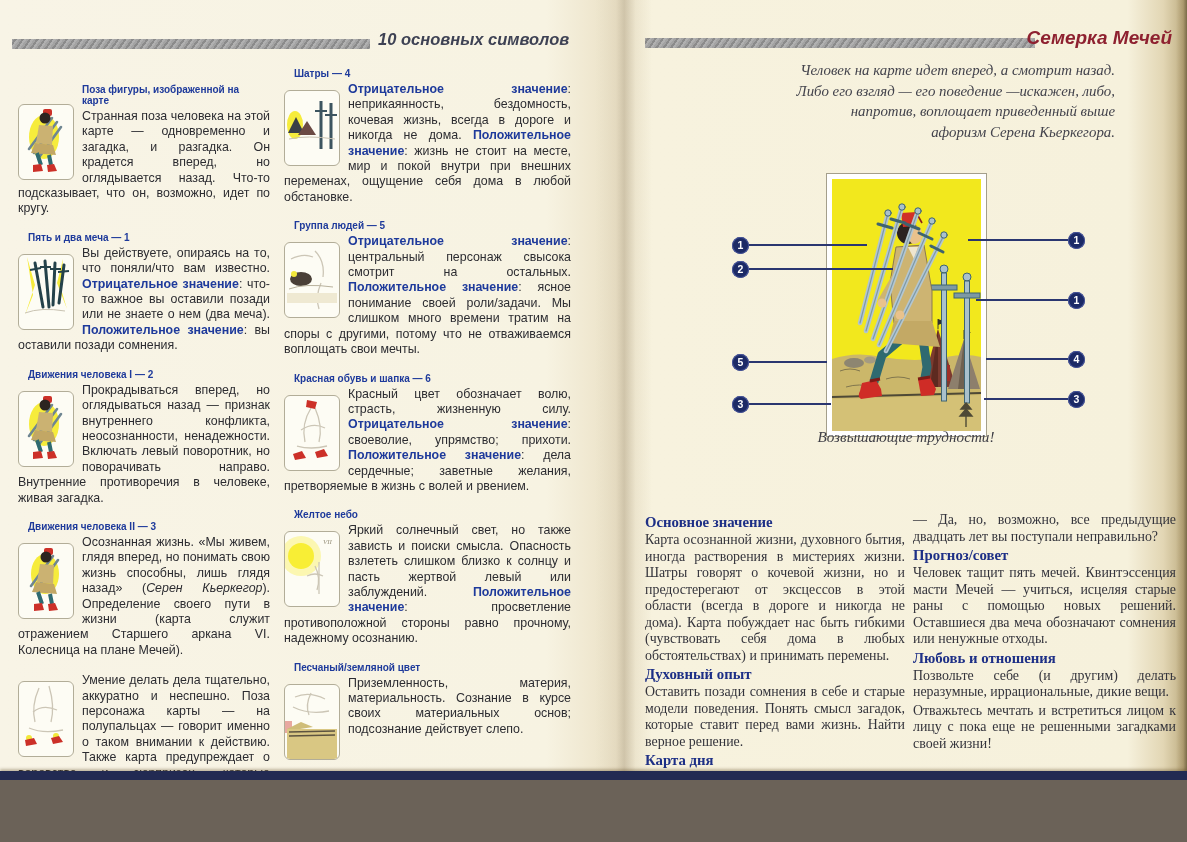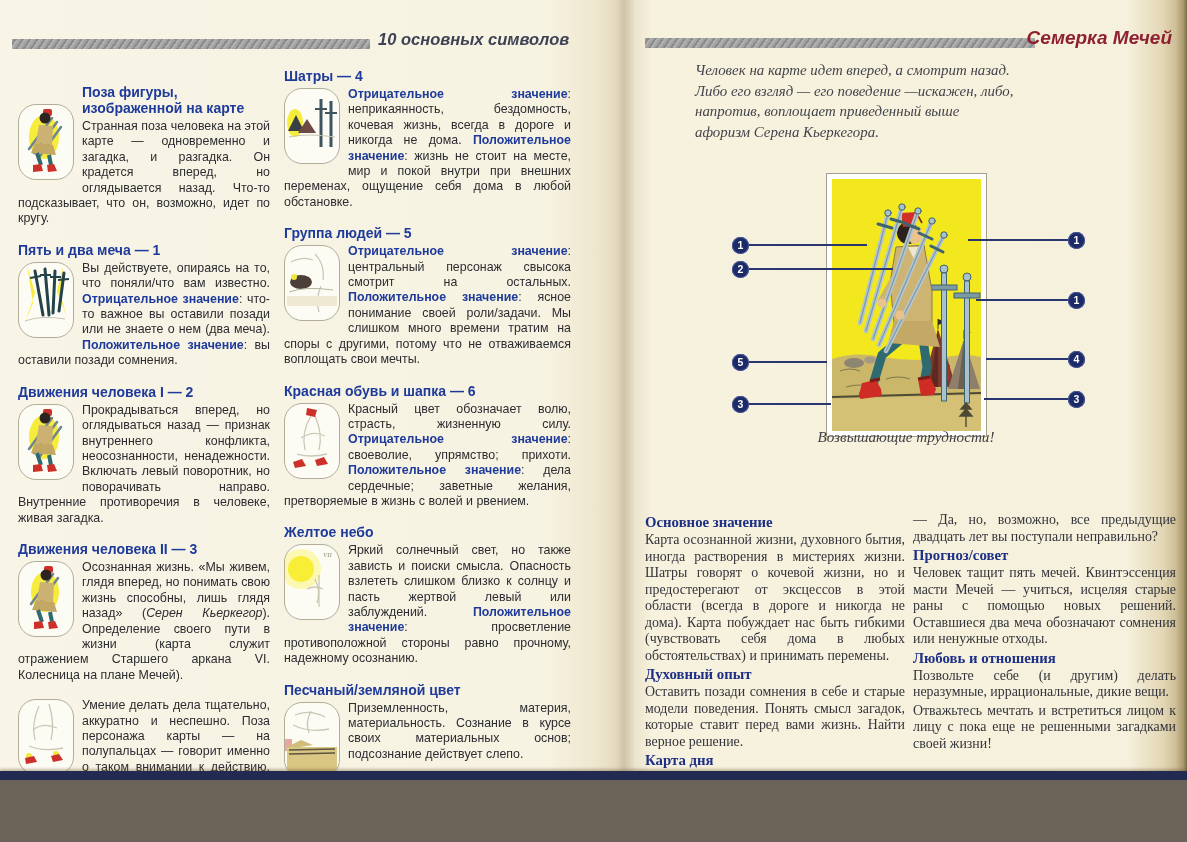--- a/index.html
+++ b/index.html
@@ -20,30 +20,30 @@
     background:repeating-linear-gradient(125deg,#a3a3a3 0 2px,#8b8b8b 2px 4px,#b0b0b0 4px 6px);}
   .hbar-left{left:12px;top:39px;width:358px;}
   .hbar-right{left:645px;top:38px;width:390px;}
   .lp-title{position:absolute;left:378px;top:30px;font-style:italic;font-weight:600;font-size:16.5px;color:#3e4254;}
   .rp-title{position:absolute;right:15px;top:27px;font-style:italic;font-weight:700;font-size:19px;color:#8e2130;}
   
   .lp-col{position:absolute;}
   .lp-col1{left:18px;top:84px;width:252px;}
   .lp-col2{left:284px;top:68px;width:287px;}
   .lsec{margin-bottom:15px;overflow:hidden;}
-  .lhead{font-size:14px;font-weight:700;color:#1e3a9b;margin:0 0 3px;}
+  .lhead{font-size:10px;font-weight:700;color:#1e3a9b;margin:0 10px 3px;}
   .lbody{font-size:12.4px;line-height:15.4px;color:#2c2c31;margin:0;text-align:justify;}
   .lbody b{color:#1e3a9b;}
   .lbody .it{font-style:italic;}
-  .thumb{float:left;width:54px;height:74px;margin:1px 8px 2px 0;border:1px solid #b2ad98;
-    border-radius:18px;background:#fdfcf4;overflow:hidden;flex:none;}
+  .thumb{float:left;width:54px;height:74px;margin:8px 8px 2px 0;border:1px solid #b2ad98;
+    border-radius:6px;background:#fdfcf4;overflow:hidden;flex:none;}
   .thumb svg{display:block;width:54px;height:74px;}
   .thumb.mt{margin-top:20px;}
   
-  .epigraph{position:absolute;left:695px;top:60px;width:420px;text-align:left;white-space:pre-line;
+  .epigraph{position:absolute;left:695px;top:60px;width:420px;text-align:right;white-space:pre-line;
     font-family:"Liberation Serif",serif;font-style:italic;font-size:14.9px;line-height:20.5px;color:#43434c;}
   .bigcard{position:absolute;left:826px;top:173px;width:161px;height:264px;}
   .card-caption{position:absolute;left:796px;top:428px;width:220px;text-align:center;
     font-family:"Liberation Serif",serif;font-style:italic;font-size:15.2px;color:#3e3e46;}
   .c-dot{position:absolute;width:17px;height:17px;border-radius:50%;background:#1c2a66;
     color:#fff;font-size:10.5px;line-height:17px;font-weight:700;text-align:center;
     box-shadow:inset 0 0 0 1px #46549a;}
   .c-line{position:absolute;height:1.5px;background:#2a3670;}
   
   .rp-col{position:absolute;font-family:"Liberation Serif",serif;}

